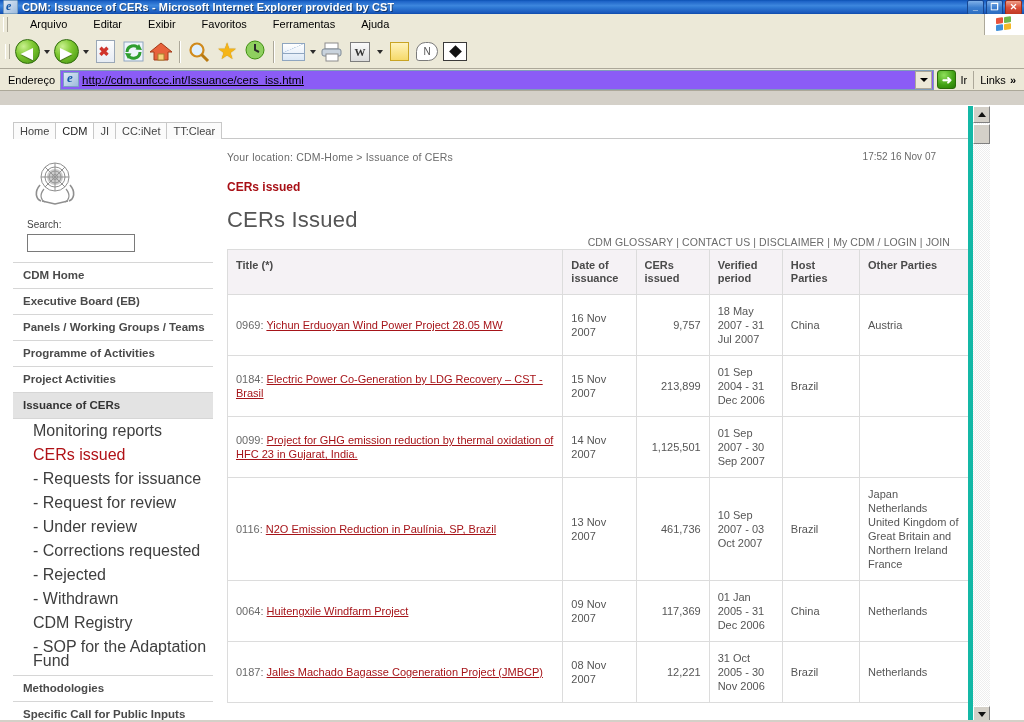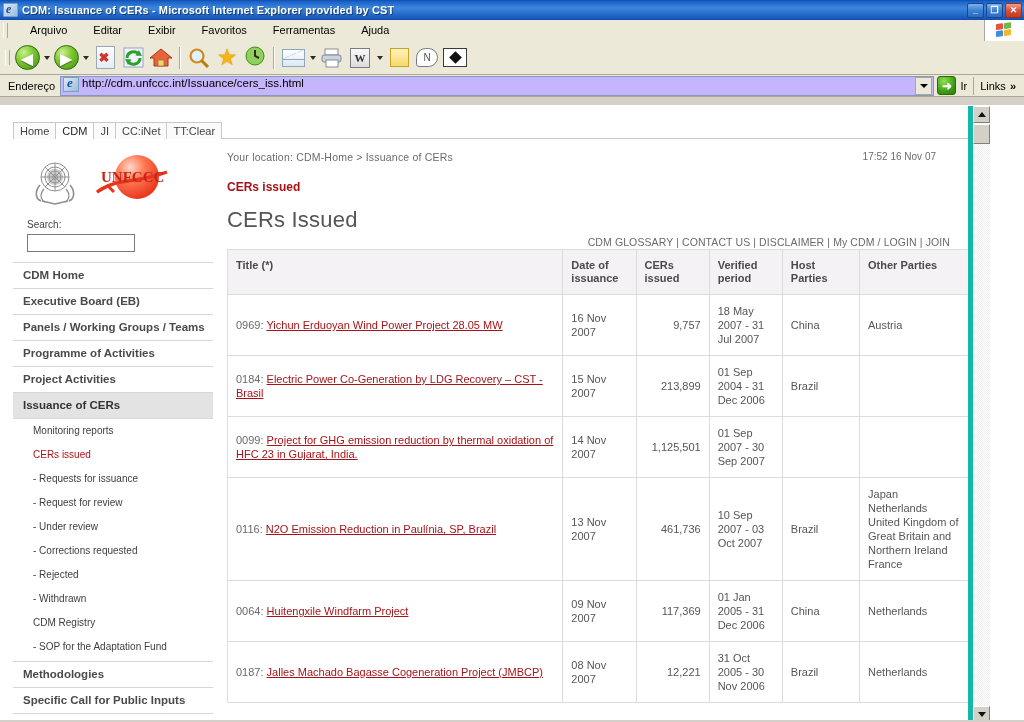--- a/index.html
+++ b/index.html
@@ -8,21 +8,21 @@
     overflow: hidden;
     font-family: "Liberation Sans", sans-serif;
     background: #d4d0c8;
   }
   * { box-sizing: border-box; }
 
   
   #window { width: 1024px; height: 722px; position: relative; background: #d4d0c8; }
 
   .titlebar {
-    height: 20px;
+    height: 14px;
     background: linear-gradient(to bottom, #0a4fb0 0%, #1c62c6 8%, #3d86dd 40%, #2f79d4 55%, #1957bb 92%, #0d4aa8 100%);
     display: flex; align-items: center;
     padding: 0 2px 0 3px;
     color: #fff;
   }
   .title-ico {
     width: 15px; height: 14px; margin-right: 4px; position: relative;
     background: linear-gradient(135deg,#dfe9f5 0%, #9dbbdd 100%);
     border: 1px solid #7aa0c4; border-radius: 1px; flex: none;
   }
@@ -106,22 +106,22 @@
     font-size:10px;color:#555;background:#fff;}
   .diamond { width:24px;height:19px;border:1.5px solid #3a3a3a;background:#fff;display:flex;align-items:center;justify-content:center;}
   .diamond::after{content:"";width:9px;height:9px;background:#111;transform:rotate(45deg);}
 
   .addrbar {
     height: 22px; background: #ece9d8; display: flex; align-items: center;
     padding: 0 2px; border-bottom: 1px solid #aca899;
   }
   .addrlabel { font-size: 11px; color: #000; padding: 0 5px 0 6px; white-space: nowrap; }
   .addrfield {
-    flex: 1; height: 20px; background: #c4b5fd; border: 1px solid #7f9db9;
-    display: flex; position: relative;
+    flex: 1; height: 20px; background: #8b5cf6; border: 1px solid #7f9db9;
+    display: flex; align-items: center; position: relative; text-decoration: underline;
   }
   .addrfield .eico {
     width: 16px; height: 15px; margin: 0 3px 0 2px; flex: none; position: relative;
     background: linear-gradient(135deg,#dfe9f5 0%, #9dbbdd 100%); border:1px solid #7aa0c4;
   }
   .addrfield .eico::after{ content:"e"; position:absolute; left:3px; top:-3px; font-family:"Liberation Serif",serif;
     font-style:italic;font-size:13px;font-weight:bold;color:#1357a8;}
   .addrtext { font-size: 11.5px; color: #000; white-space: nowrap; overflow: hidden; }
   .addrdrop {
     width: 17px; height: 18px; margin-right: 1px; background: #ece9d8; border: 1px solid #aca899;
@@ -176,21 +176,21 @@
     font-size: 11px; padding: 0 2px; font-family: "Liberation Sans", sans-serif;
   }
 
   .navlist { border-top: 1px solid #d6d6d6; width: 200px; }
   .nav-major {
     font-size: 11.5px; font-weight: bold; color: #4a4a4a;
     padding: 5px 6px 5px 10px; border-bottom: 1px solid #d6d6d6; line-height: 15px;
   }
   .nav-major.active { background: #e3e3e3; color: #333; }
   .nav-sub {
-    font-size: 10px; color: #3e3e3e; padding: 5px 6px 5px 20px; line-height: 14px;
+    font-size: 16px; color: #3e3e3e; padding: 5px 6px 5px 20px; line-height: 14px;
   }
   .nav-sub.current { color: #b01116; }
 
   
   .content { flex: 1; padding: 0 0 0 14px; position: relative; }
   .breadcrumb { font-size: 10.5px; color: #6b6b6b; padding: 12px 0 0 0; letter-spacing: .2px; }
   .timestamp { position: absolute; right: 44px; top: 12px; font-size: 10px; color: #6b6b6b; }
   .kicker { font-size: 12px; font-weight: bold; color: #a81016; margin: 17px 0 0 0; }
   .h1 { font-size: 22px; font-weight: normal; color: #555; margin: 13px 0 16px 0; letter-spacing: .2px; }
 
@@ -402,35 +402,20 @@
                   <line x1="38" y1="13" x2="18" y2="33"></line>
                   <path d="M13 31 C7 38 9 45 14 47" stroke-width="1.6"></path>
                   <path d="M43 31 C49 38 47 45 42 47" stroke-width="1.6"></path>
                   <path d="M17 35 C12 41 14 46 18 48" stroke-width="1.2"></path>
                   <path d="M39 35 C44 41 42 46 38 48" stroke-width="1.2"></path>
                   <path d="M15 47 L28 50 L41 47" stroke-width="1.4"></path>
                 </g>
                 <circle cx="28" cy="23" r="8" fill="#9a9a9a" opacity=".5"></circle>
               </svg>
             </div>
-            <div class="unfccc">
-              <svg width="84" height="56" viewBox="0 0 84 56">
-                <defs>
-                  <radialGradient id="rg" cx="35%" cy="28%" r="75%">
-                    <stop offset="0%" stop-color="#ffd9cc"></stop>
-                    <stop offset="42%" stop-color="#ff7a55"></stop>
-                    <stop offset="100%" stop-color="#e8341a"></stop>
-                  </radialGradient>
-                </defs>
-                <circle cx="48" cy="25" r="22" fill="url(#rg)"></circle>
-                <path d="M8 40 C26 26 46 32 78 20" stroke="#e8341a" stroke-width="3.2" fill="none"></path>
-                <path d="M8 40 L19 34 L25 40" stroke="#e8341a" stroke-width="3" fill="none"></path>
-                <text x="12" y="30" font-family="Liberation Serif, serif" font-size="15" font-weight="bold" fill="#c8251a">UNFCCC</text>
-              </svg>
-            </div>
           </div>
 
           <div class="searchblock">
             <div class="searchlabel">Search:</div>
             <input class="searchinput" type="text" value="" style="">
           </div>
 
           <div class="navlist">
             <div class="nav-major">CDM Home</div>
             <div class="nav-major">Executive Board (EB)</div>

